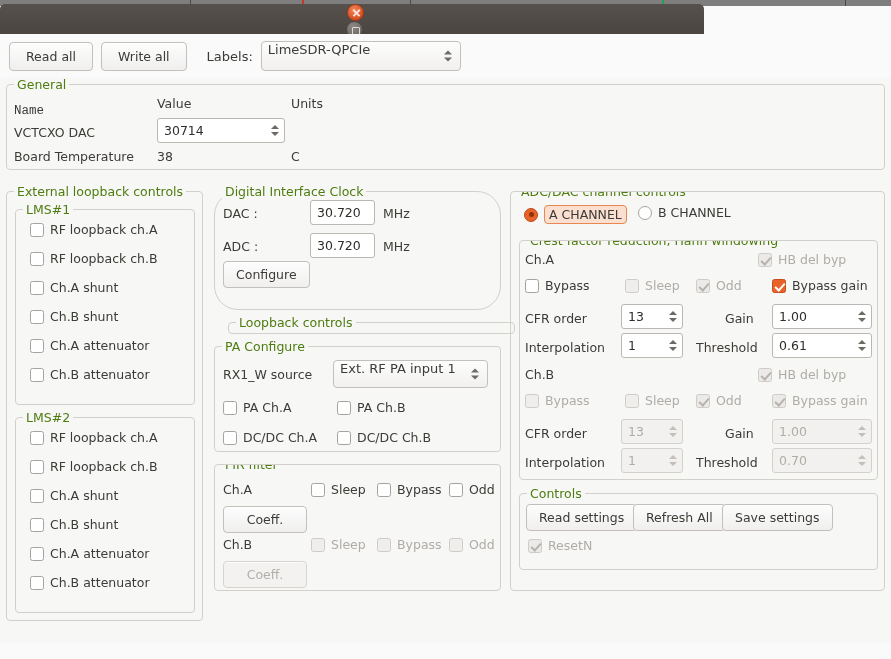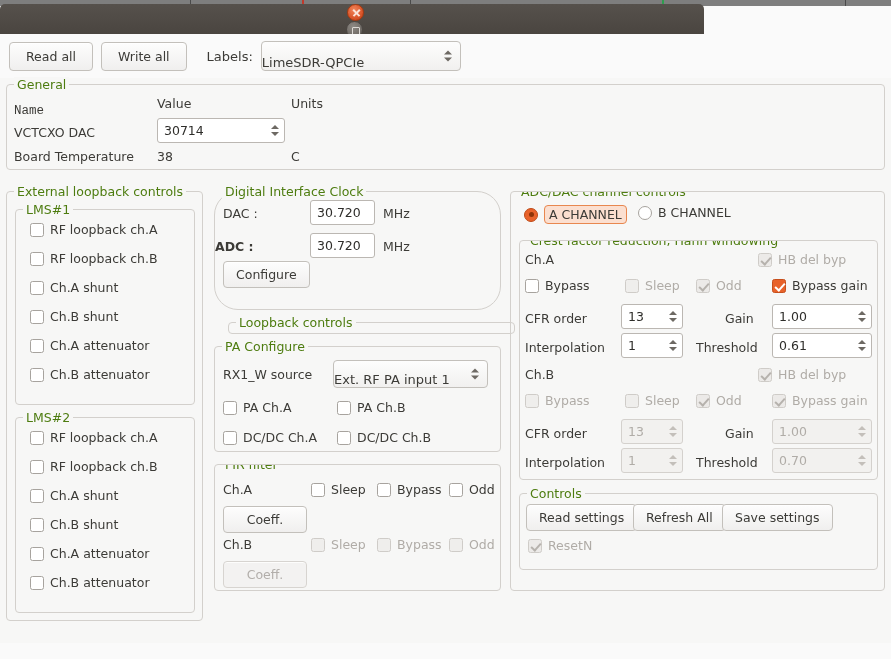--- a/index.html
+++ b/index.html
@@ -74,21 +74,21 @@
     padding: 5px 12px; cursor: pointer; white-space: nowrap;
     box-shadow: 0 1px 0 rgba(255,255,255,.8) inset;
   }
   .btn.disabled { color: #b2aeaa; background: #f3f2f1; border-color: #d7d4d0; }
   .toolbar .btn { padding: 6px 16px; }
   .labels-lbl { margin-left: 20px; margin-right: 8px; font-size: 13px; color: #3c3b37; }
   .combo {
     position: relative; width: 200px; height: 30px;
     background: linear-gradient(to bottom,#fdfdfd 0%,#f1f0ef 100%);
     border: 1px solid #c3c0bb; border-radius: 4px;
-    display: flex; align-items: flex-end; padding-left: 0;
+    display: flex; align-items: flex-start; padding-left: 6px;
     font-size: 13px; color: #3c3b37; cursor: pointer;
   }
   .spin-arrows { position: absolute; right: 8px; top: 50%; transform: translateY(-50%);
     display: flex; flex-direction: column; gap: 3px; }
   .spin-arrows i {
     display: block; width: 0; height: 0; border-left: 4px solid transparent;
     border-right: 4px solid transparent;
   }
   .spin-arrows i.up { border-bottom: 4px solid #6d6963; }
   .spin-arrows i.dn { border-top: 4px solid #6d6963; }
@@ -282,21 +282,21 @@
 
     <div class="group" style="left:214px; top:157px; width:287px; height:119px;border-radius:24px;">
       <span class="legend">Digital Interface Clock</span>
 
       <span class="lbl abs" style="left:8px; top:14px;">DAC :</span>
       <div class="field abs" style="left:95px; top:8px; width:65px;">
         <span class="val">30.720</span>
       </div>
       <span class="lbl abs" style="left:168px; top:14px;">MHz</span>
 
-      <span class="lbl abs" style="left:0; top:47px;font-weight:bold;">ADC :</span>
+      <span class="lbl abs" style="left:8px; top:47px;">ADC :</span>
       <div class="field abs" style="left:95px; top:41px; width:65px;">
         <span class="val">30.720</span>
       </div>
       <span class="lbl abs" style="left:168px; top:47px;">MHz</span>
 
       <button class="btn abs" style="left:8px; top:69px;">Configure</button>
     </div>
 
     <div class="group" style="left:214px; top:288px; width:287px; height:12px;margin-left:14px;">
       <span class="legend">Loopback controls</span>

